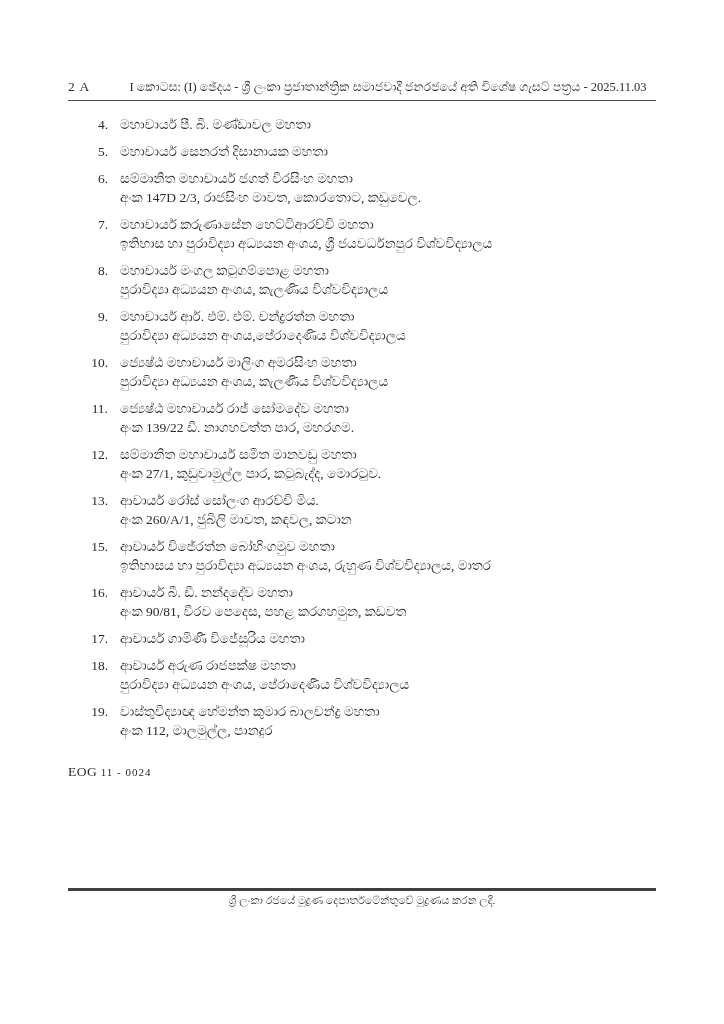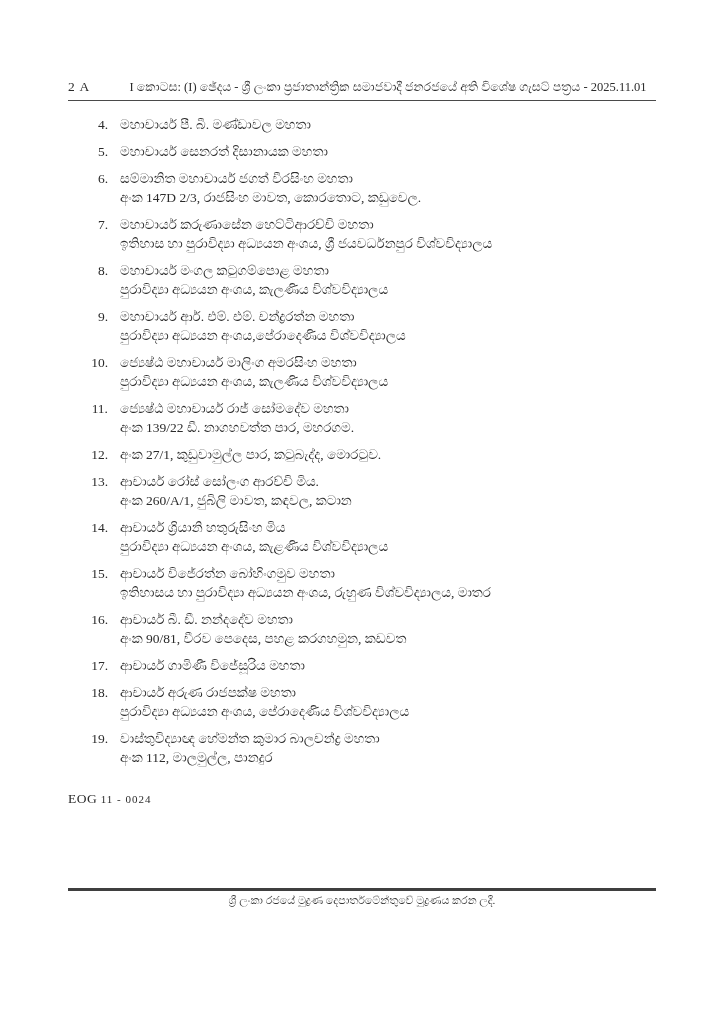--- a/index.html
+++ b/index.html
@@ -86,21 +86,21 @@
   }
 </style>
 </head>
 <body>
 
 <div class="page">
   <div class="content">
 
     <div class="header">
       <span class="page-num">2 A</span>
-      <span class="header-title">I කොටස: (I) ඡේදය - ශ්‍රී ලංකා ප්‍රජාතාන්ත්‍රික සමාජවාදී ජනරජයේ අති විශේෂ ගැසට් පත්‍රය - 2025.11.01</span>
+      <span class="header-title">I කොටස: (I) ඡේදය - ශ්‍රී ලංකා ප්‍රජාතාන්ත්‍රික සමාජවාදී ජනරජයේ අති විශේෂ ගැසට් පත්‍රය - 2025.11.03</span>
     </div>
     <div class="header-rule"></div>
 
     <ol class="list">
 
         <li class="item">
           <span class="num">4.</span>
           <div class="body">
             <div class="name">මහාචාර්ය පී. බී. මණ්ඩාවල මහතා</div>
 
@@ -159,39 +159,33 @@
           <span class="num">11.</span>
           <div class="body">
             <div class="name">ජ්‍යෙෂ්ඨ මහාචාර්ය රාජ් සෝමදේව මහතා</div>
             <div class="detail">අංක 139/22 ඩී. නාගහවත්ත පාර, මහරගම.</div>
           </div>
         </li>
 
         <li class="item">
           <span class="num">12.</span>
           <div class="body">
+            <div class="name">සම්මානිත මහාචාර්ය සමීත මානවඩු මහතා</div>
             <div class="detail">අංක 27/1, කුඩුවාමුල්ල පාර, කටුබැද්ද, මොරටුව.</div>
           </div>
         </li>
 
         <li class="item">
           <span class="num">13.</span>
           <div class="body">
             <div class="name">ආචාර්ය රෝස් සෝලංග ආරච්චි මිය.</div>
             <div class="detail">අංක 260/A/1, ජුබිලි මාවත, කඳවල, කටාන</div>
           </div>
         </li>
 
-        <li class="item">
-          <span class="num">14.</span>
-          <div class="body">
-            <div class="name">ආචාර්ය ශ්‍රියානි හතුරුසිංහ මිය</div>
-            <div class="detail">පුරාවිද්‍යා අධ්‍යයන අංශය, කැළණිය විශ්වවිද්‍යාලය</div>
-          </div>
-        </li>
 
         <li class="item">
           <span class="num">15.</span>
           <div class="body">
             <div class="name">ආචාර්ය විජේරත්න බෝහිංගමුව මහතා</div>
             <div class="detail">ඉතිහාසය හා පුරාවිද්‍යා අධ්‍යයන අංශය, රුහුණ විශ්වවිද්‍යාලය, මාතර</div>
           </div>
         </li>
 
         <li class="item">

